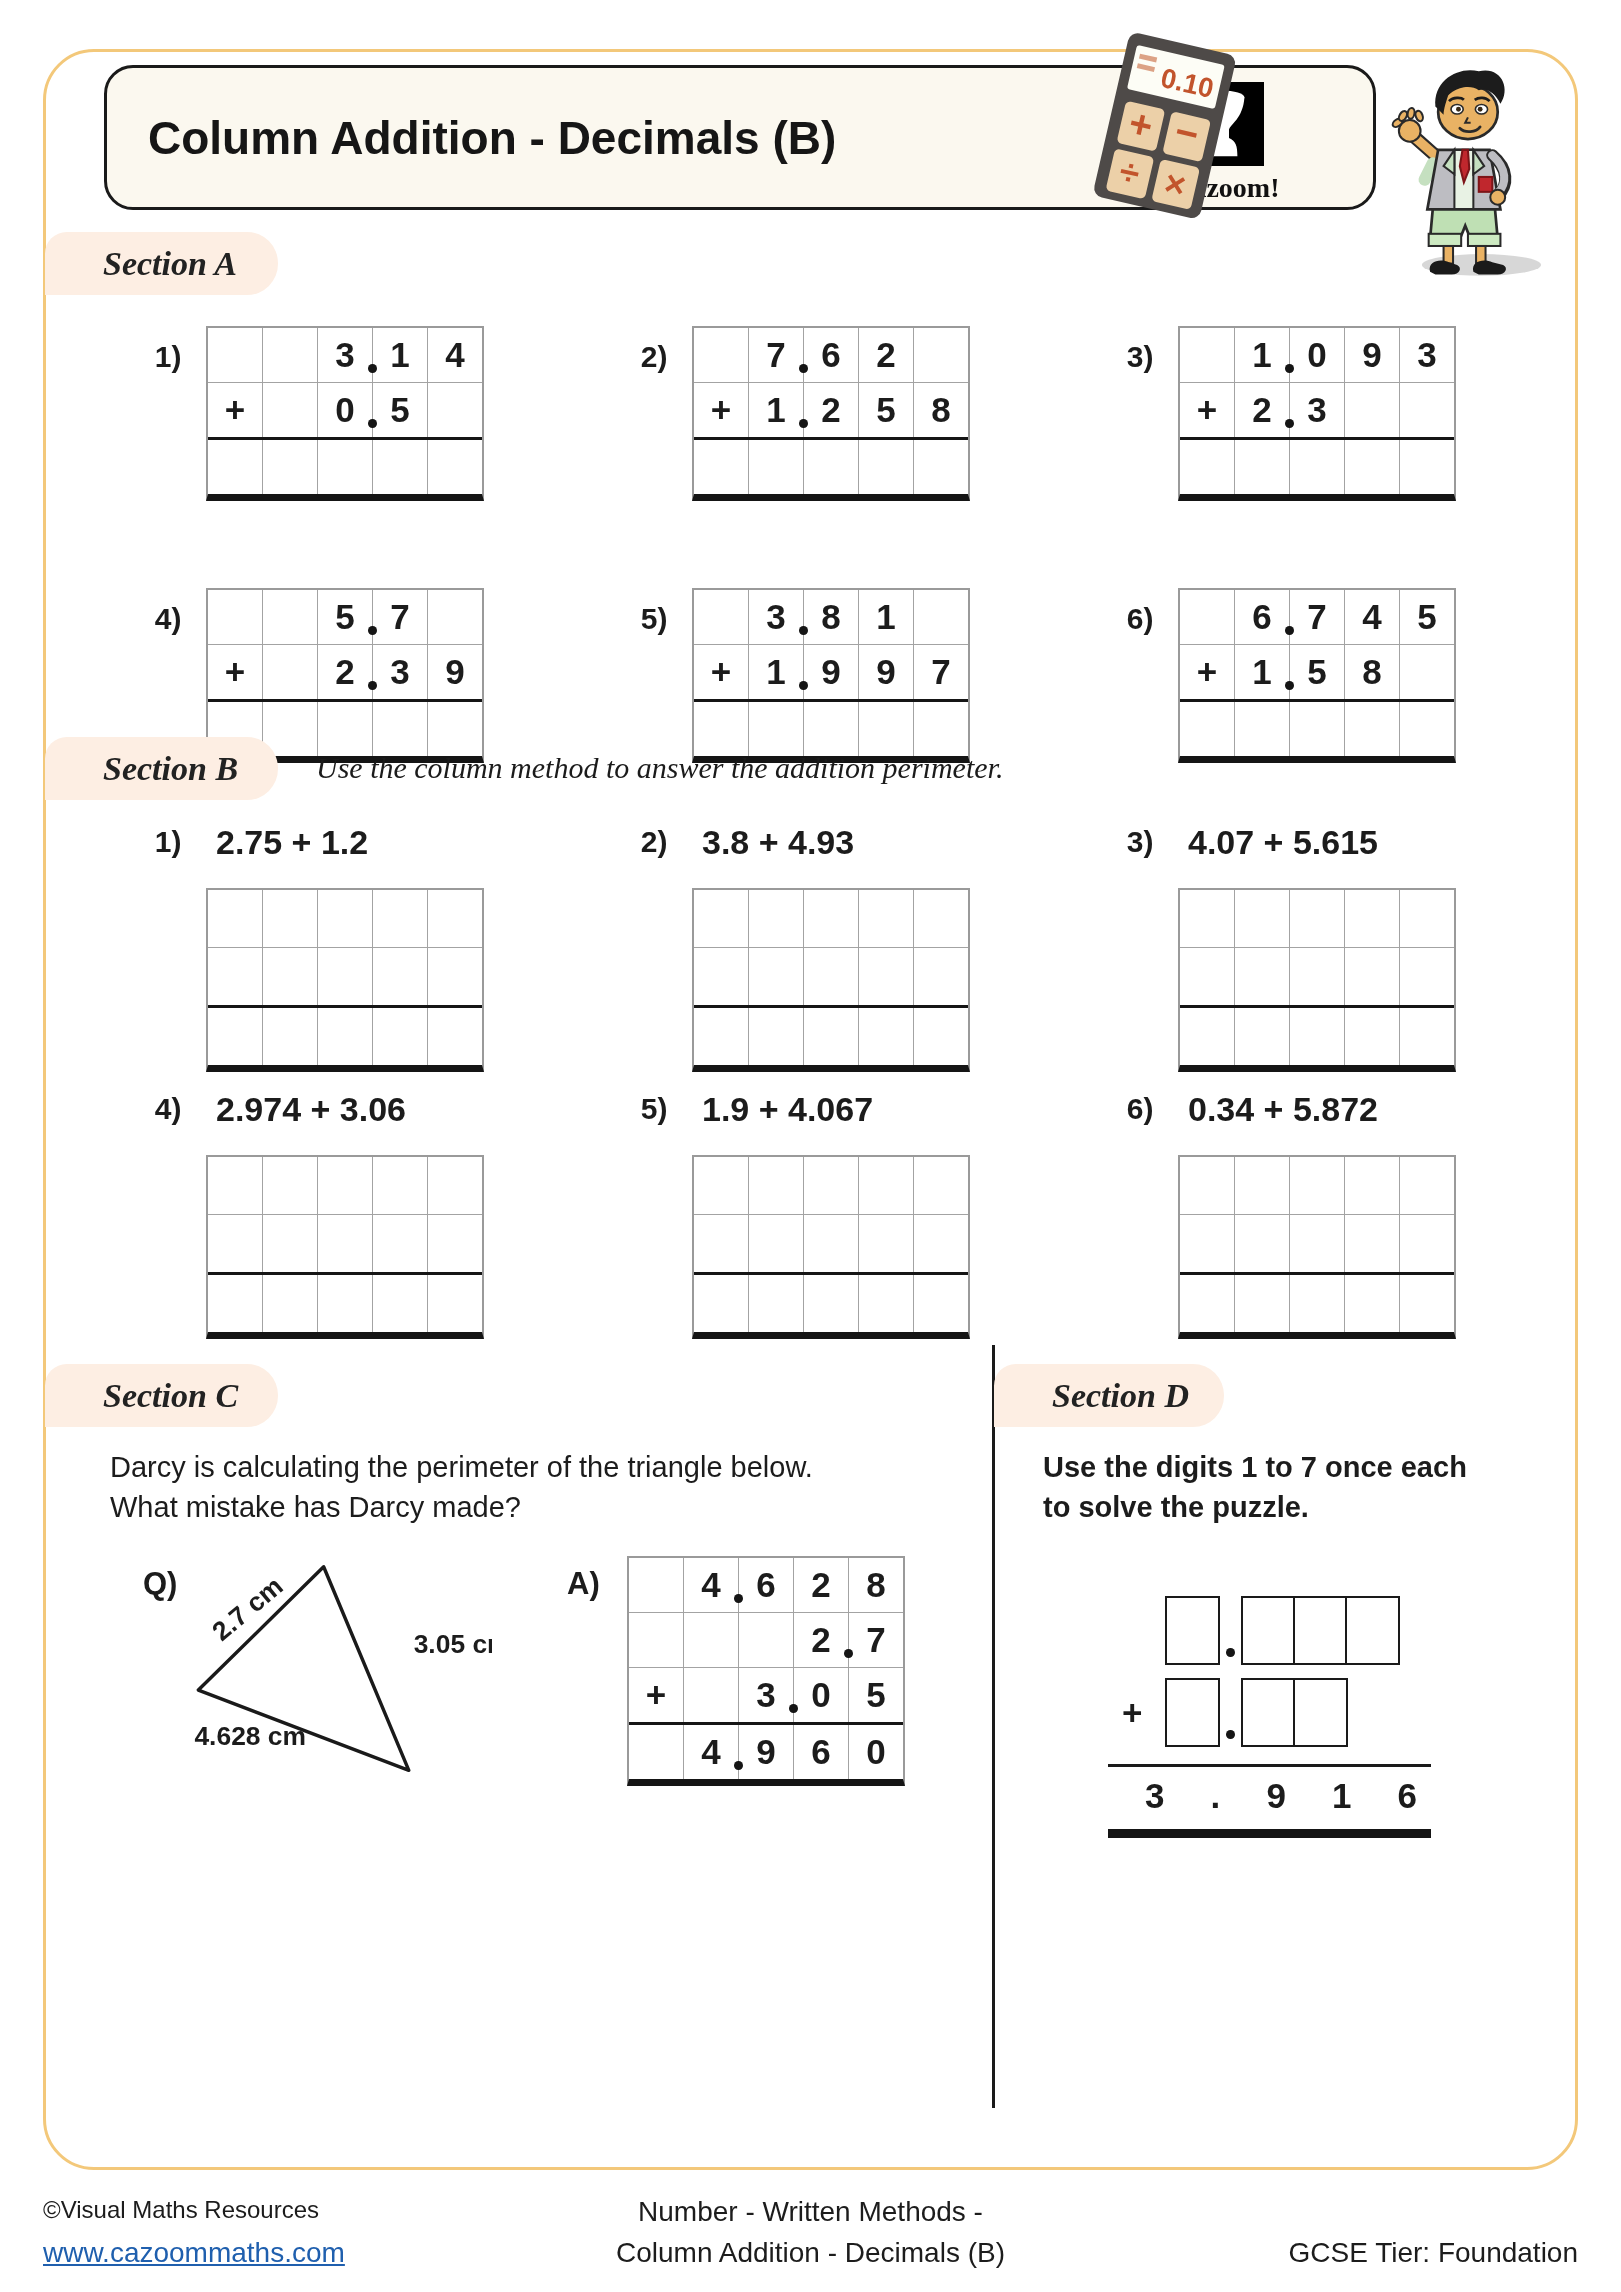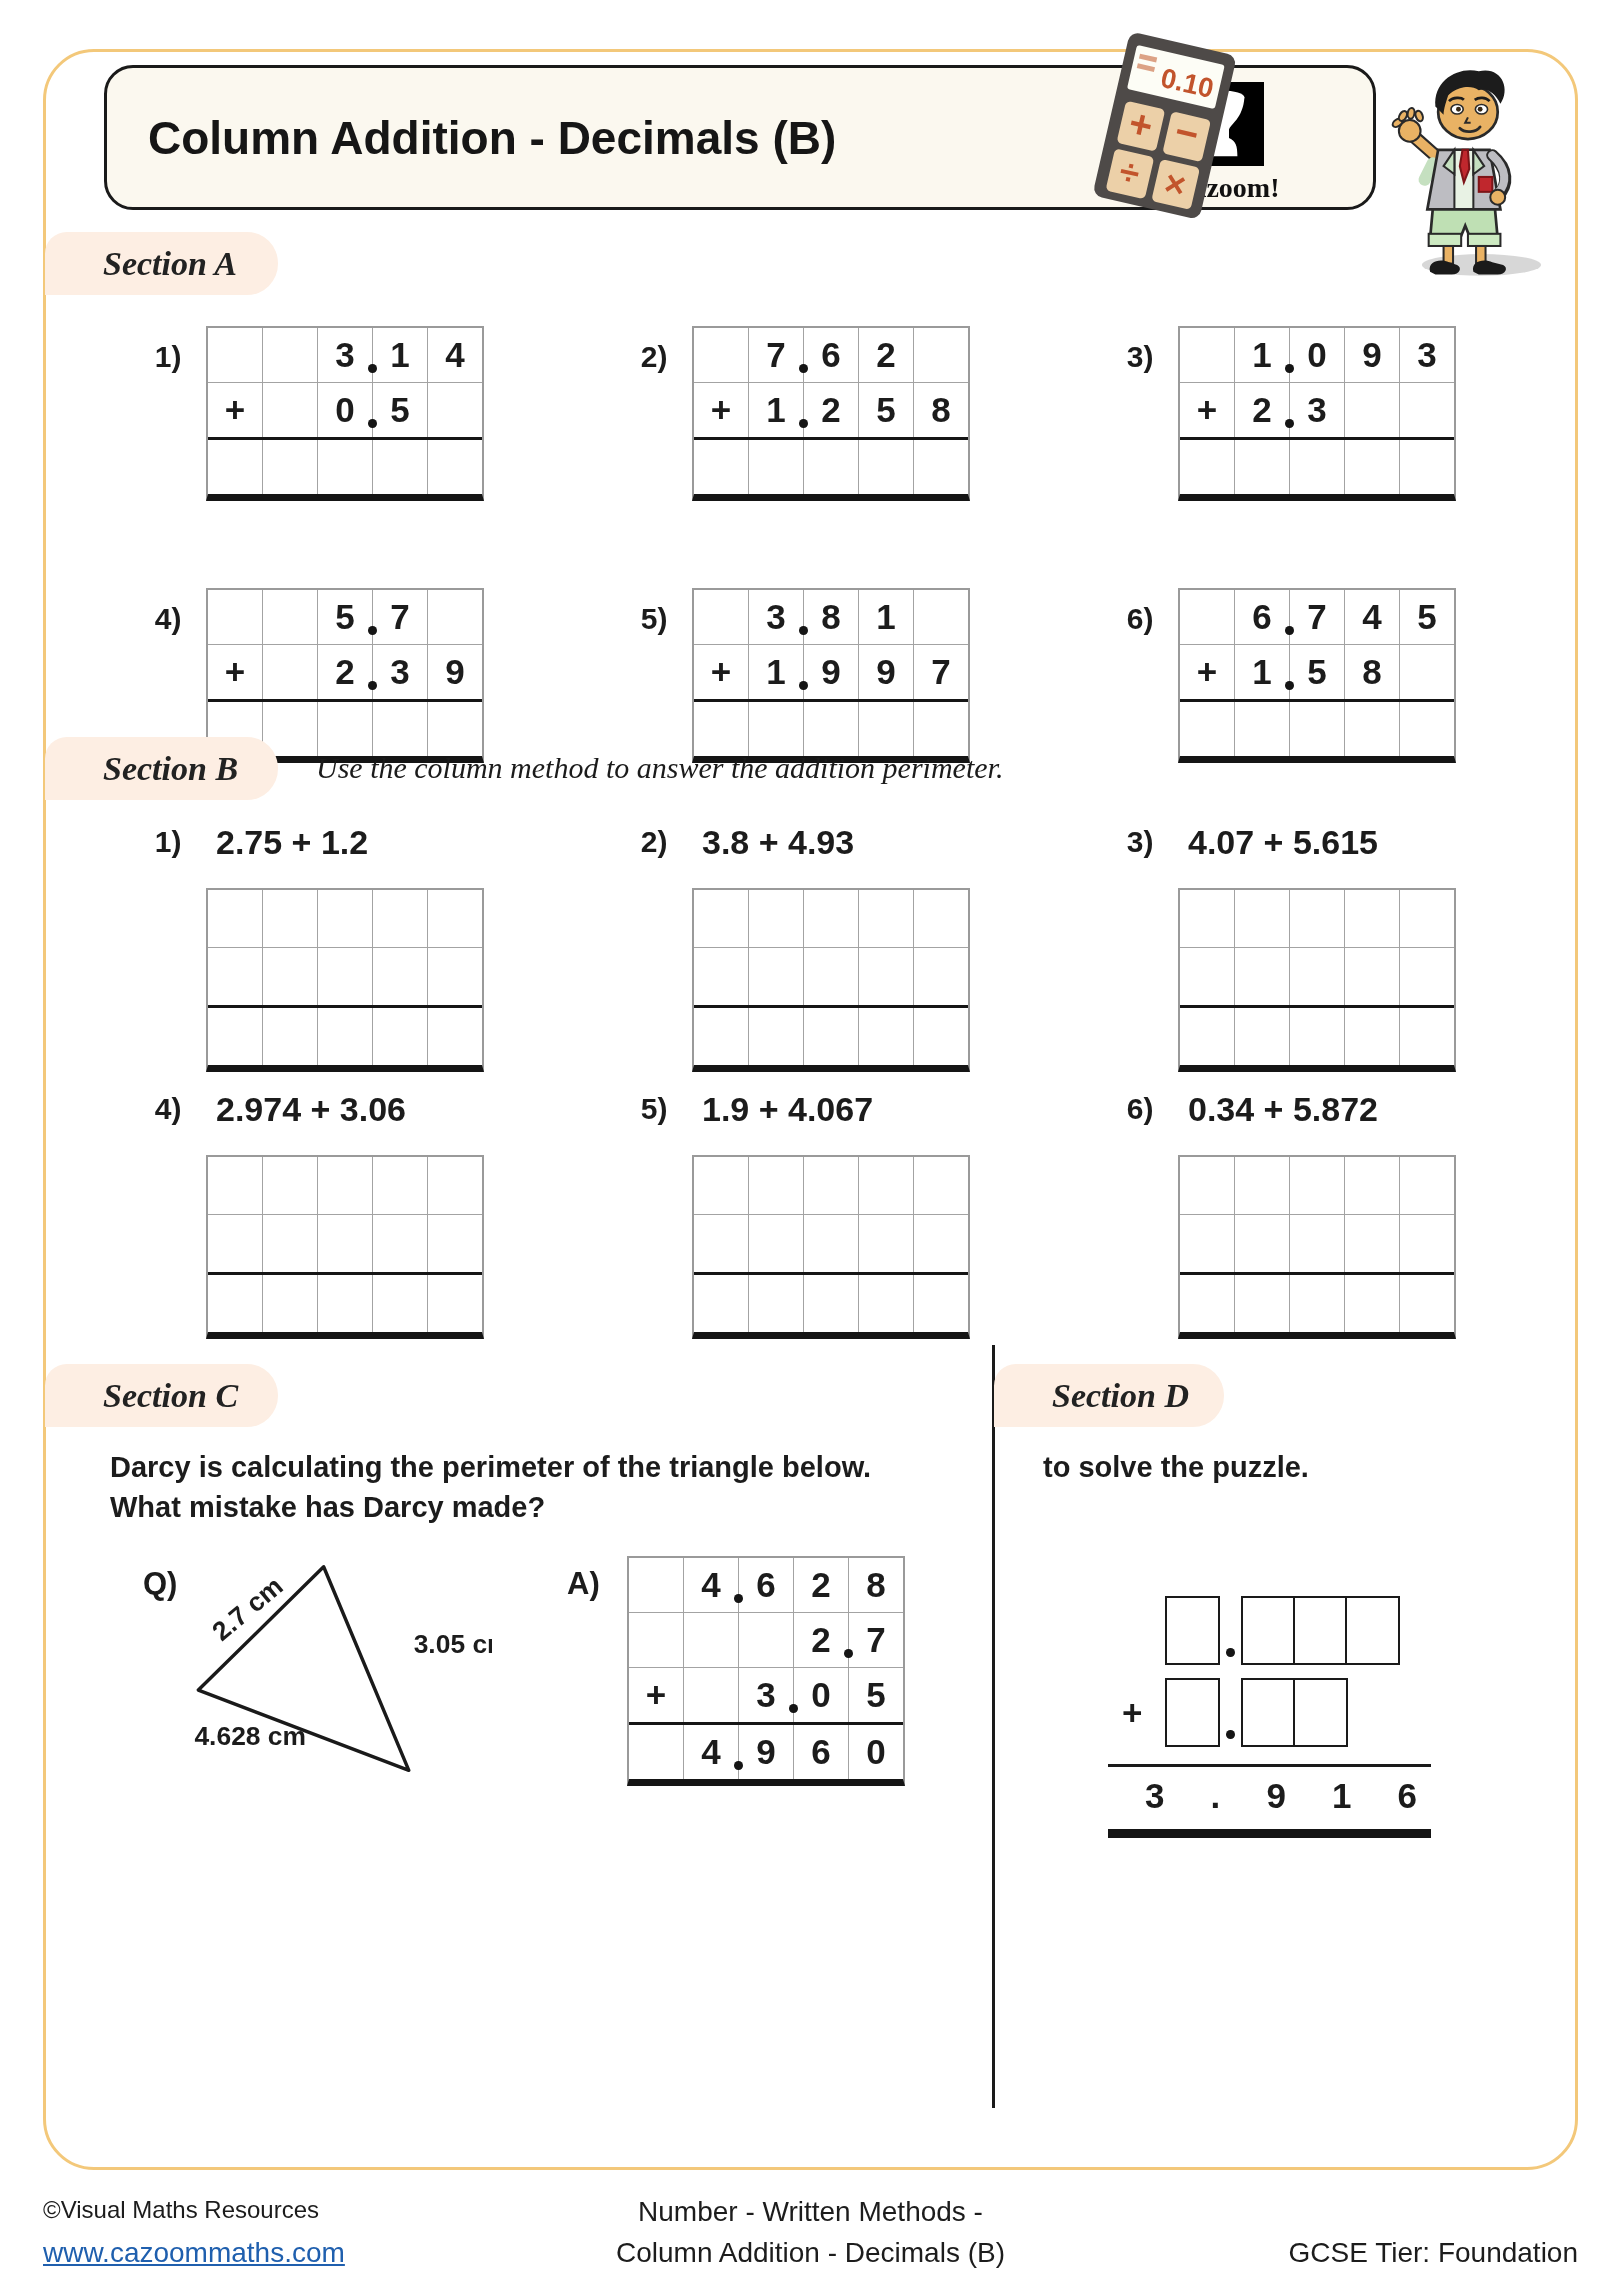--- a/index.html
+++ b/index.html
@@ -38,21 +38,21 @@
         font-size:35px;font-weight:700;color:#1c1c1c;}
   .cell + .cell{border-left:1px solid #a3a3a3;}
   .dp{position:absolute;left:-4.9px;bottom:8.8px;width:8.8px;height:8.8px;border-radius:50%;background:#151515;}
   .grid-b .cell{height:57px;}
 
   .b-expr{position:absolute;left:69px;top:-5.9px;font-size:34px;font-weight:700;white-space:nowrap;}
   .b-instruction{position:absolute;left:316px;top:751px;font-family:"Liberation Serif",serif;
                  font-style:italic;font-size:30px;color:#1b1b1b;z-index:2;}
 
   
-  .c-question{position:absolute;left:110px;top:1447px;width:863px;font-size:29px;font-weight:700;
+  .c-question{position:absolute;left:110px;top:1447px;width:863px;font-size:29px;font-weight:400;
               line-height:40px;z-index:2;}
   .qa-label{position:absolute;font-size:31px;font-weight:700;z-index:2;}
   .divider{position:absolute;left:992px;top:1345px;width:2.9px;height:763px;background:#1a1a1a;z-index:2;}
 
   
   .d-instruction{position:absolute;left:1043px;top:1447px;width:510px;font-size:29px;font-weight:700;
                  line-height:40px;z-index:2;}
   .dz-row{position:absolute;display:flex;align-items:center;z-index:2;}
   .dz-op{width:43px;font-size:35px;font-weight:700;text-align:left;}
   .dz-box{width:55px;height:69px;border:2.9px solid #1a1a1a;background:#fff;box-sizing:border-box;}
@@ -671,20 +671,21 @@
         </div>
       </div>
   </div>
 
   <div class="divider"></div>
 
   <div class="section-label" style="left:994px;top:1364px;width:230px;">
     <span>Section D</span>
   </div>
   <div class="d-instruction">
+    <div>Use the digits 1 to 7 once each</div>
     <div>to solve the puzzle.</div>
   </div>
 
   <div class="dz-row" style="left:1122px;top:1596px;">
       <span class="dz-op"></span>
       <div class="dz-box"></div>
       <span class="dz-dot"></span>
       <div class="dz-group">
         <div class="dz-box"></div>
         <div class="dz-box"></div>

